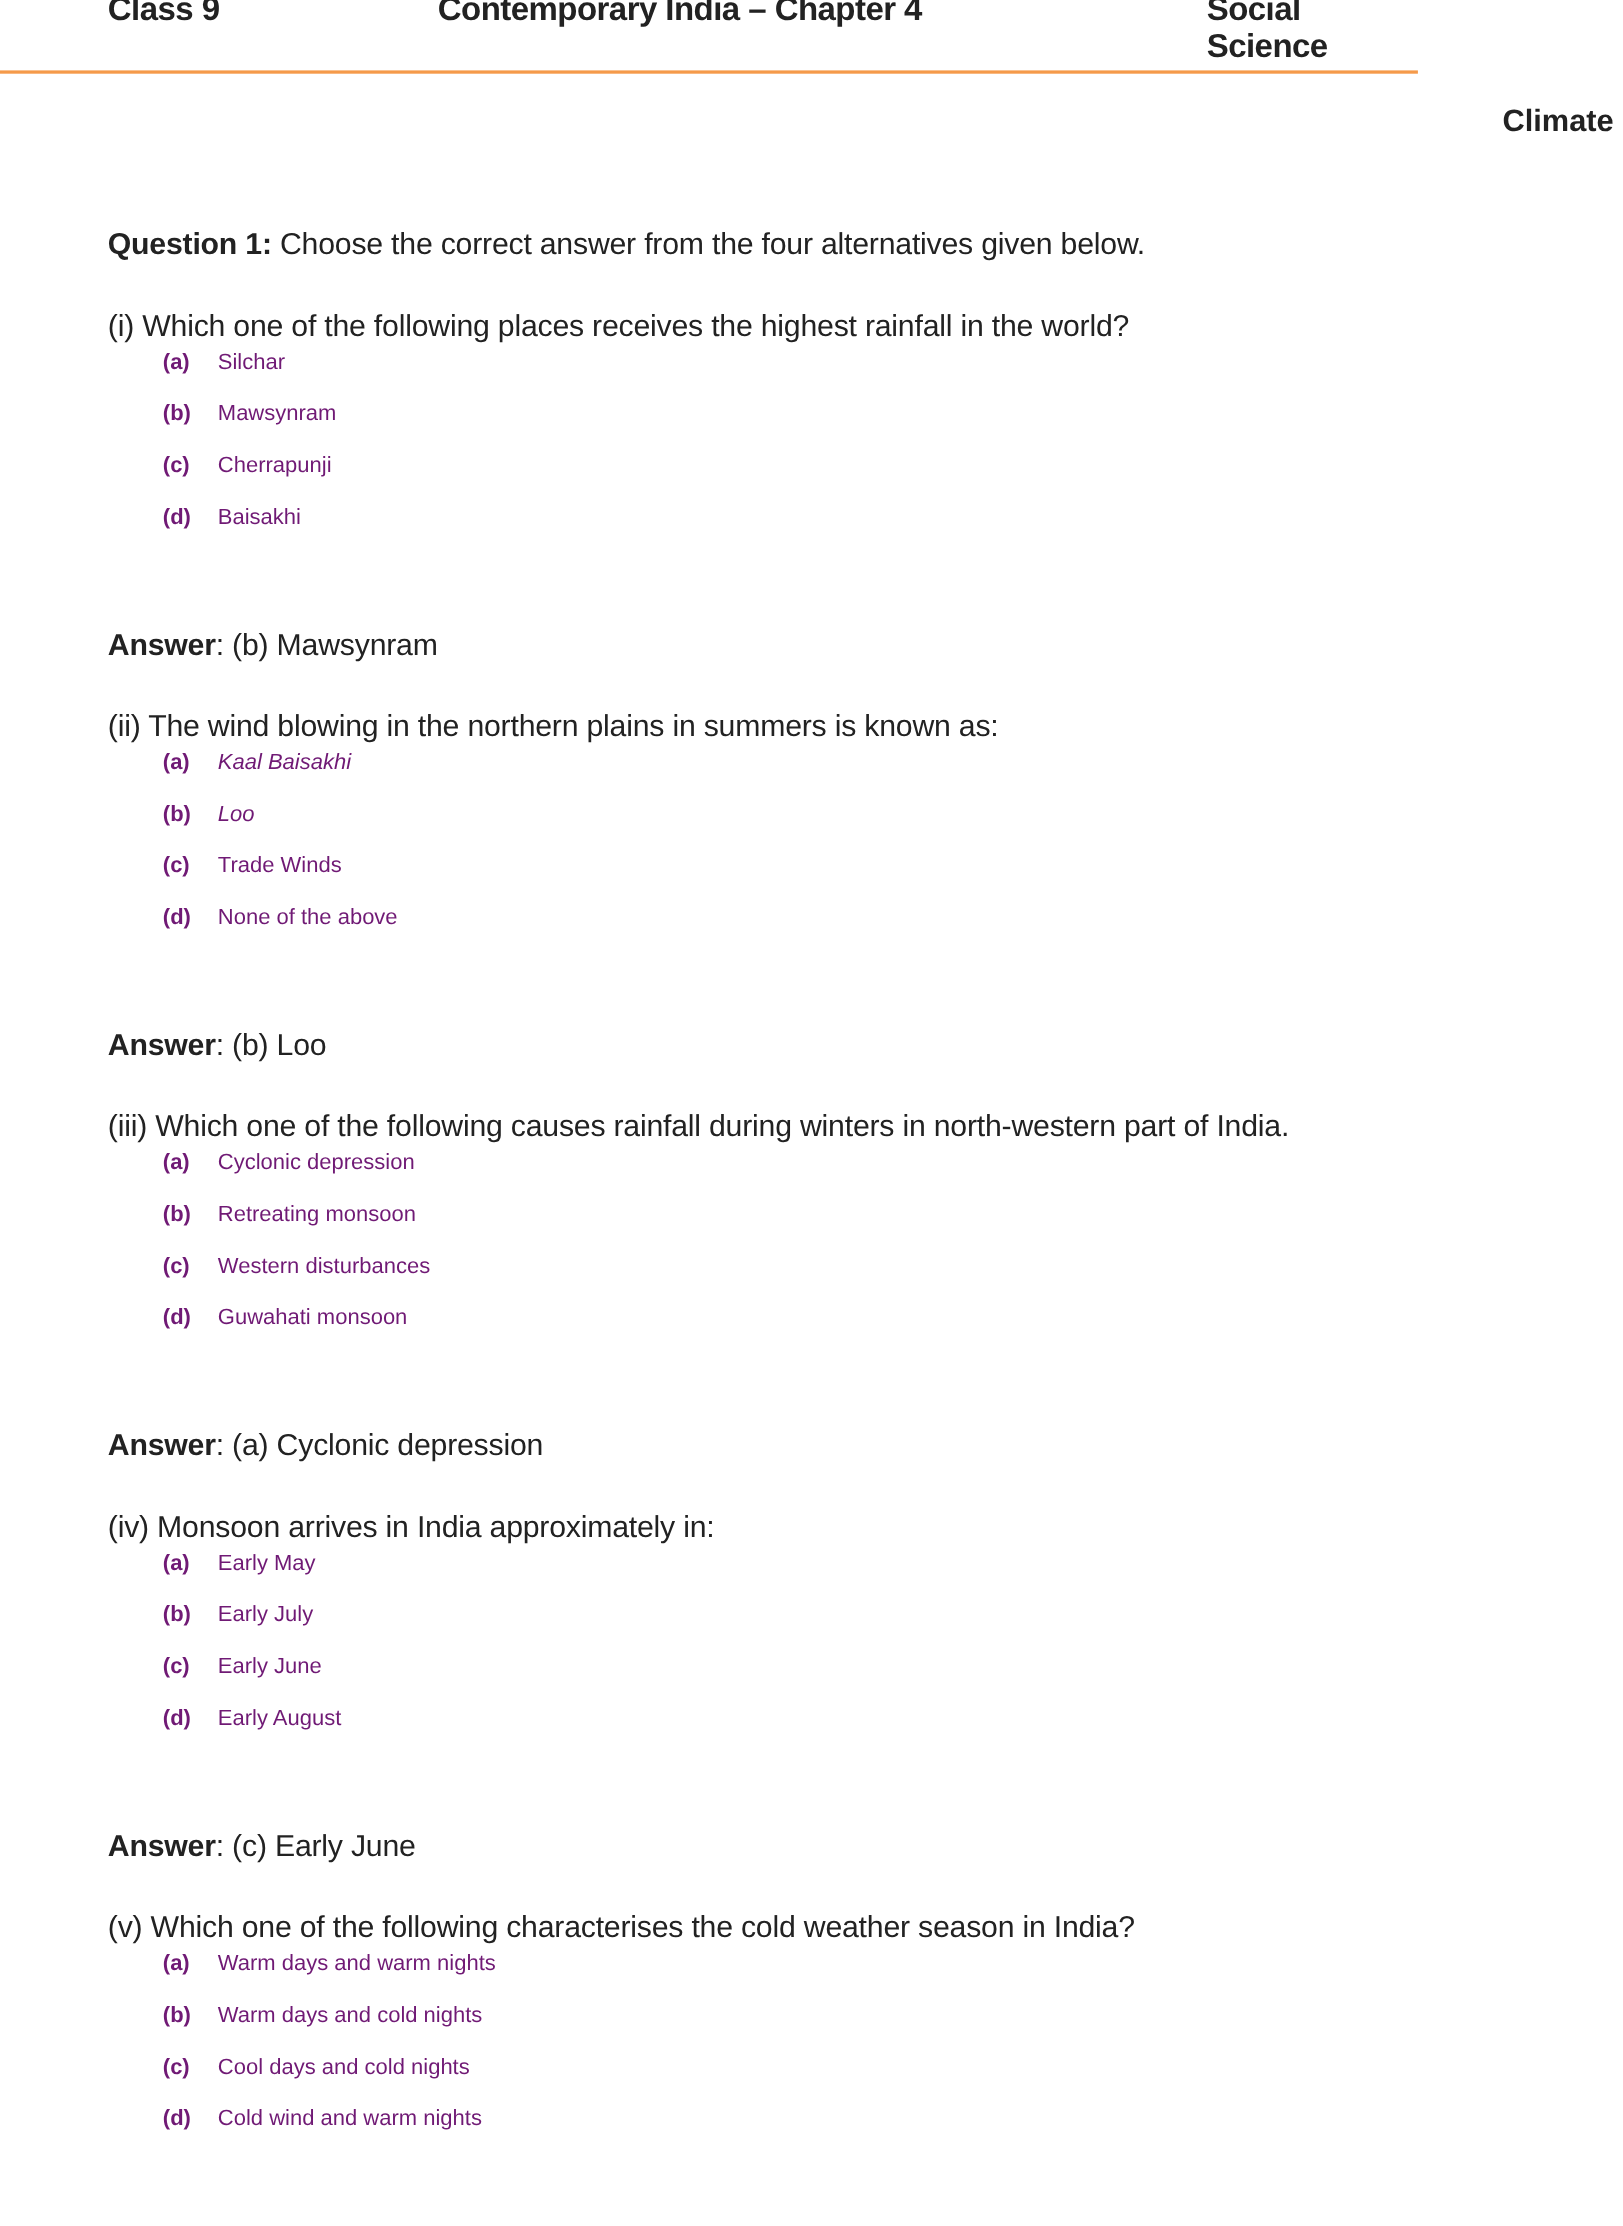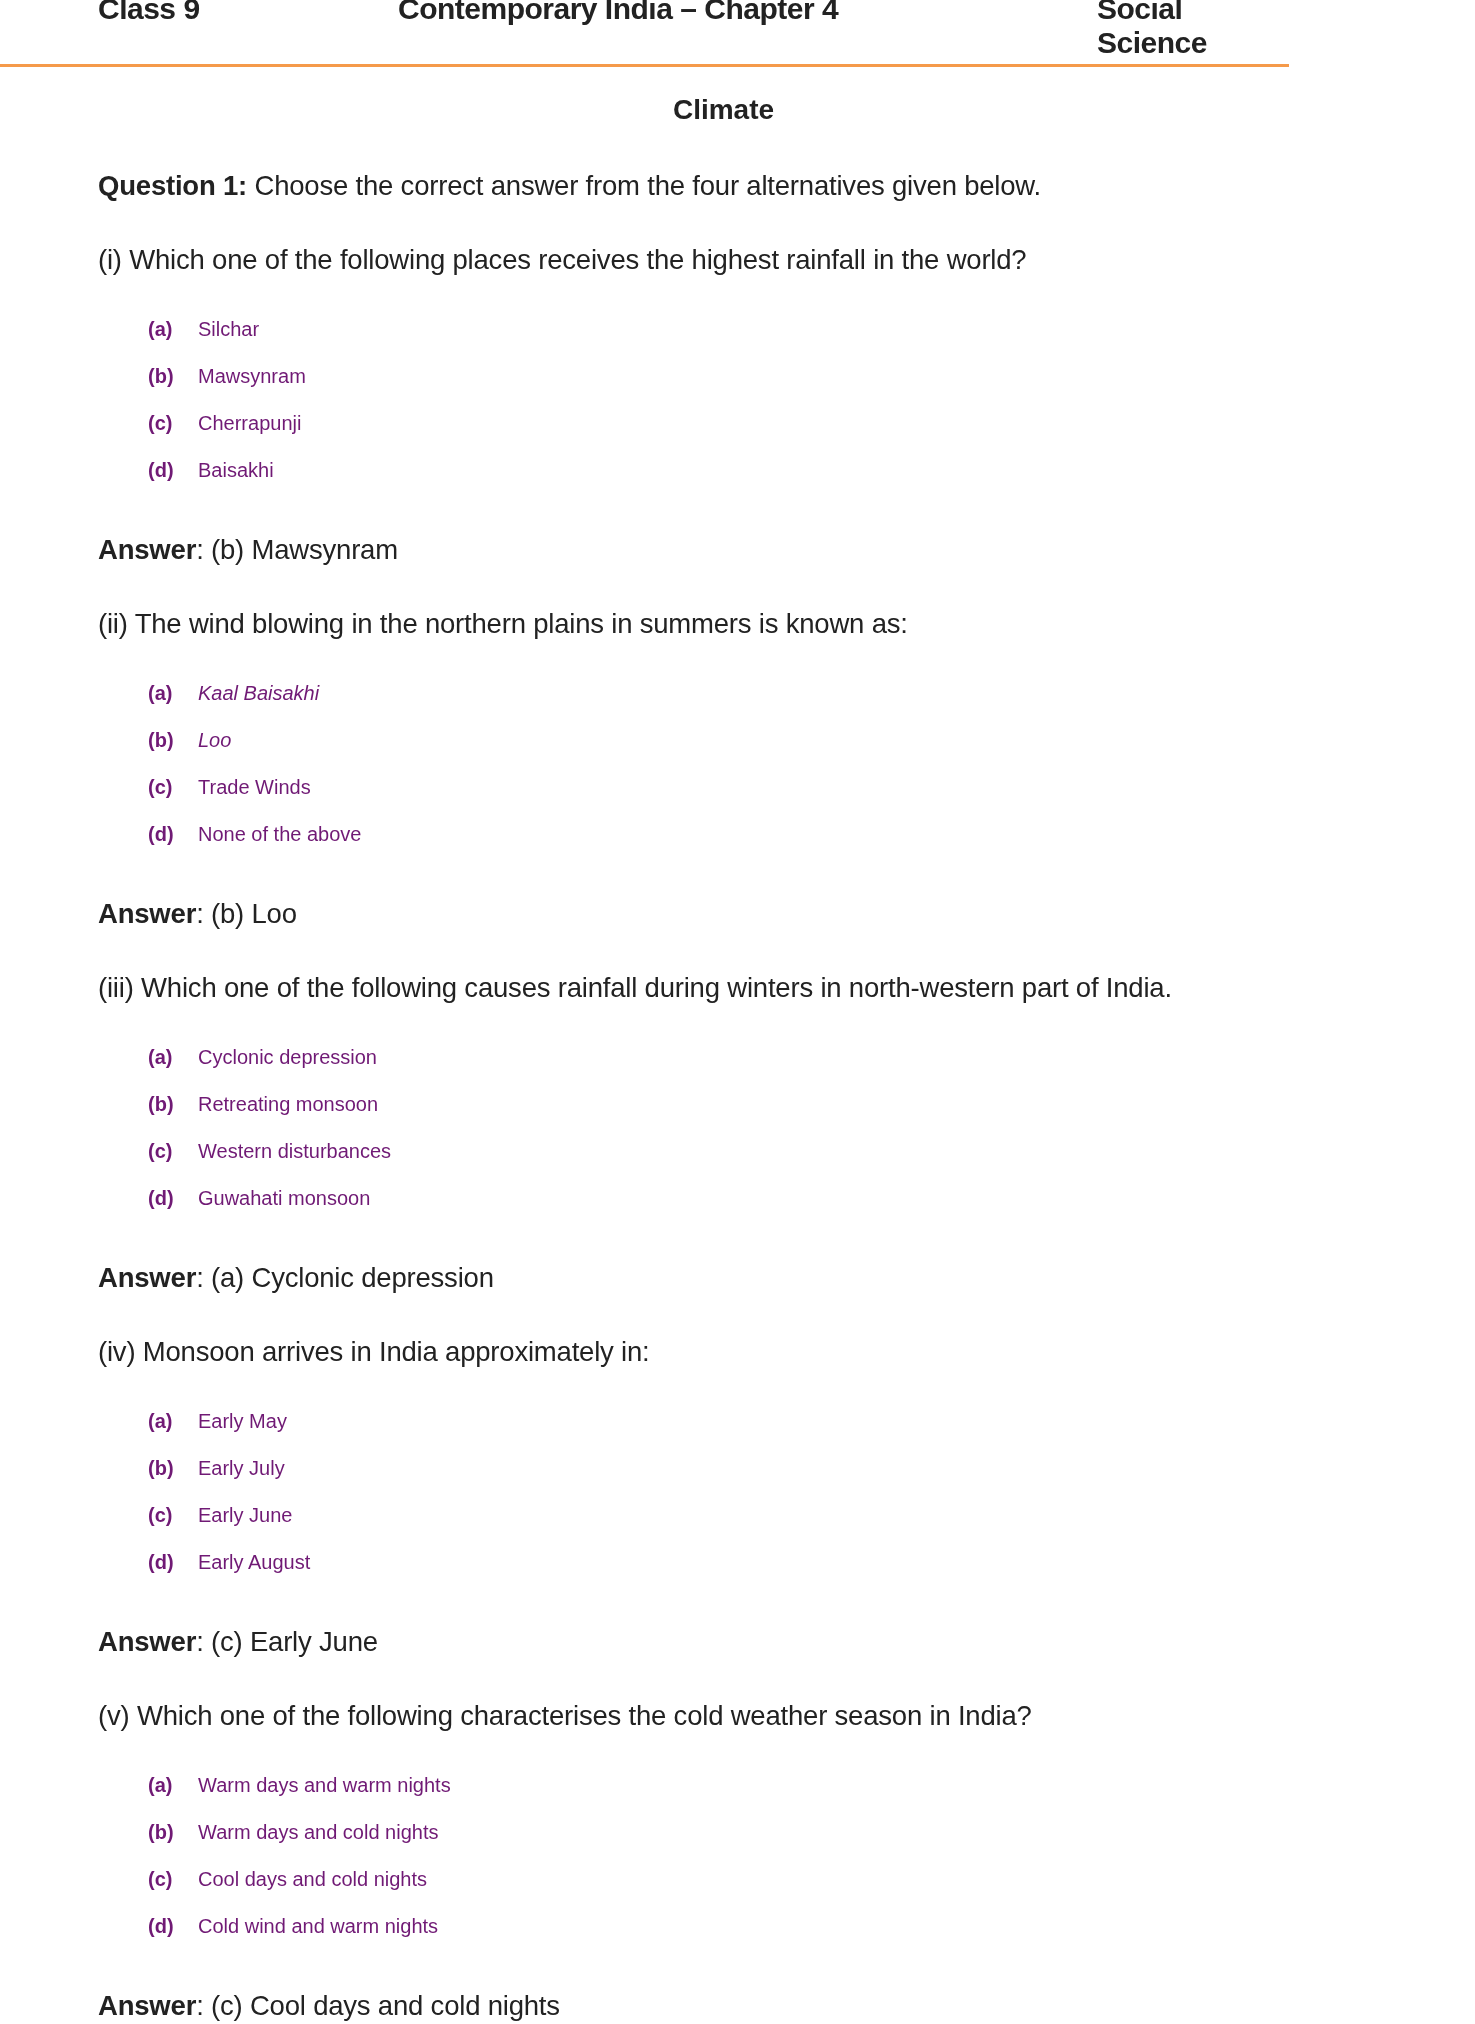--- a/index.html
+++ b/index.html
@@ -13,26 +13,26 @@
       border-bottom: 3px solid #f59a4a;
     }
     .header span {
       position: absolute; top: -8px; font-weight: bold; font-size: 30px;
       letter-spacing: -0.5px; color: #222;
     }
     .h-left { left: 98px; }
     .h-center { left: 398px; }
     .h-right { left: 1097px; }
     .title {
-      position: absolute; top: 94px; left: 0; width: 1447px; text-align: center;
-      font-weight: bold; font-size: 28px; color: #222;
+      position: absolute; top: 94px; left: 0; width: 1447px; text-align: right;
+      font-weight: bold; font-size: 28px; color: #222; padding-left: 20px;
     }
     .line {
       position: absolute; left: 98px; font-size: 27.5px; white-space: nowrap;
-      letter-spacing: -0.2px; color: #222;
+      letter-spacing: -0.2px; color: #222; margin-top: 36px;
     }
     .b { font-weight: bold; }
     .opt { position: absolute; left: 148px; font-size: 20px; white-space: nowrap; color: #701a75; }
     .opt .lbl { font-weight: bold; display: inline-block; width: 50px; }
     .opt .it { font-style: italic; }
   </style>
 </head>
 <body>
 
 <div class="header">

